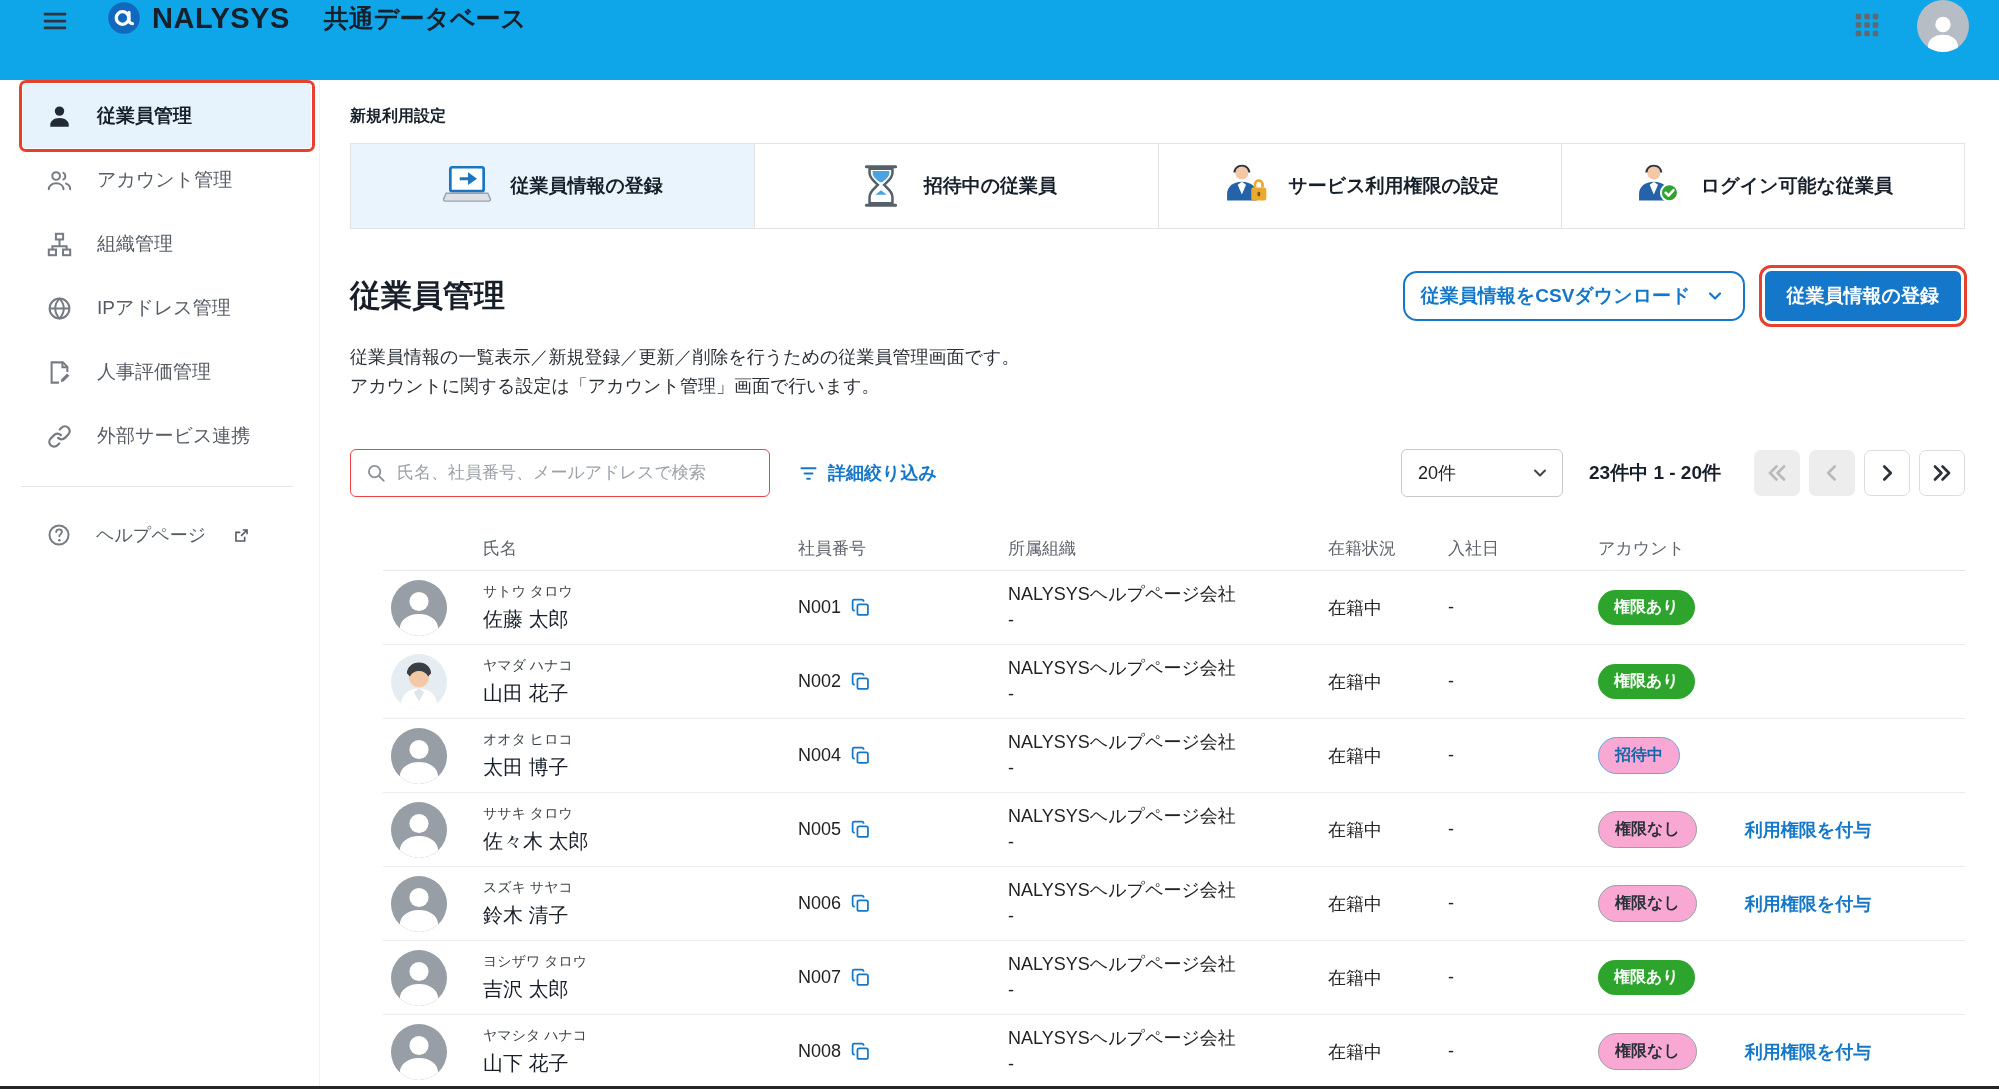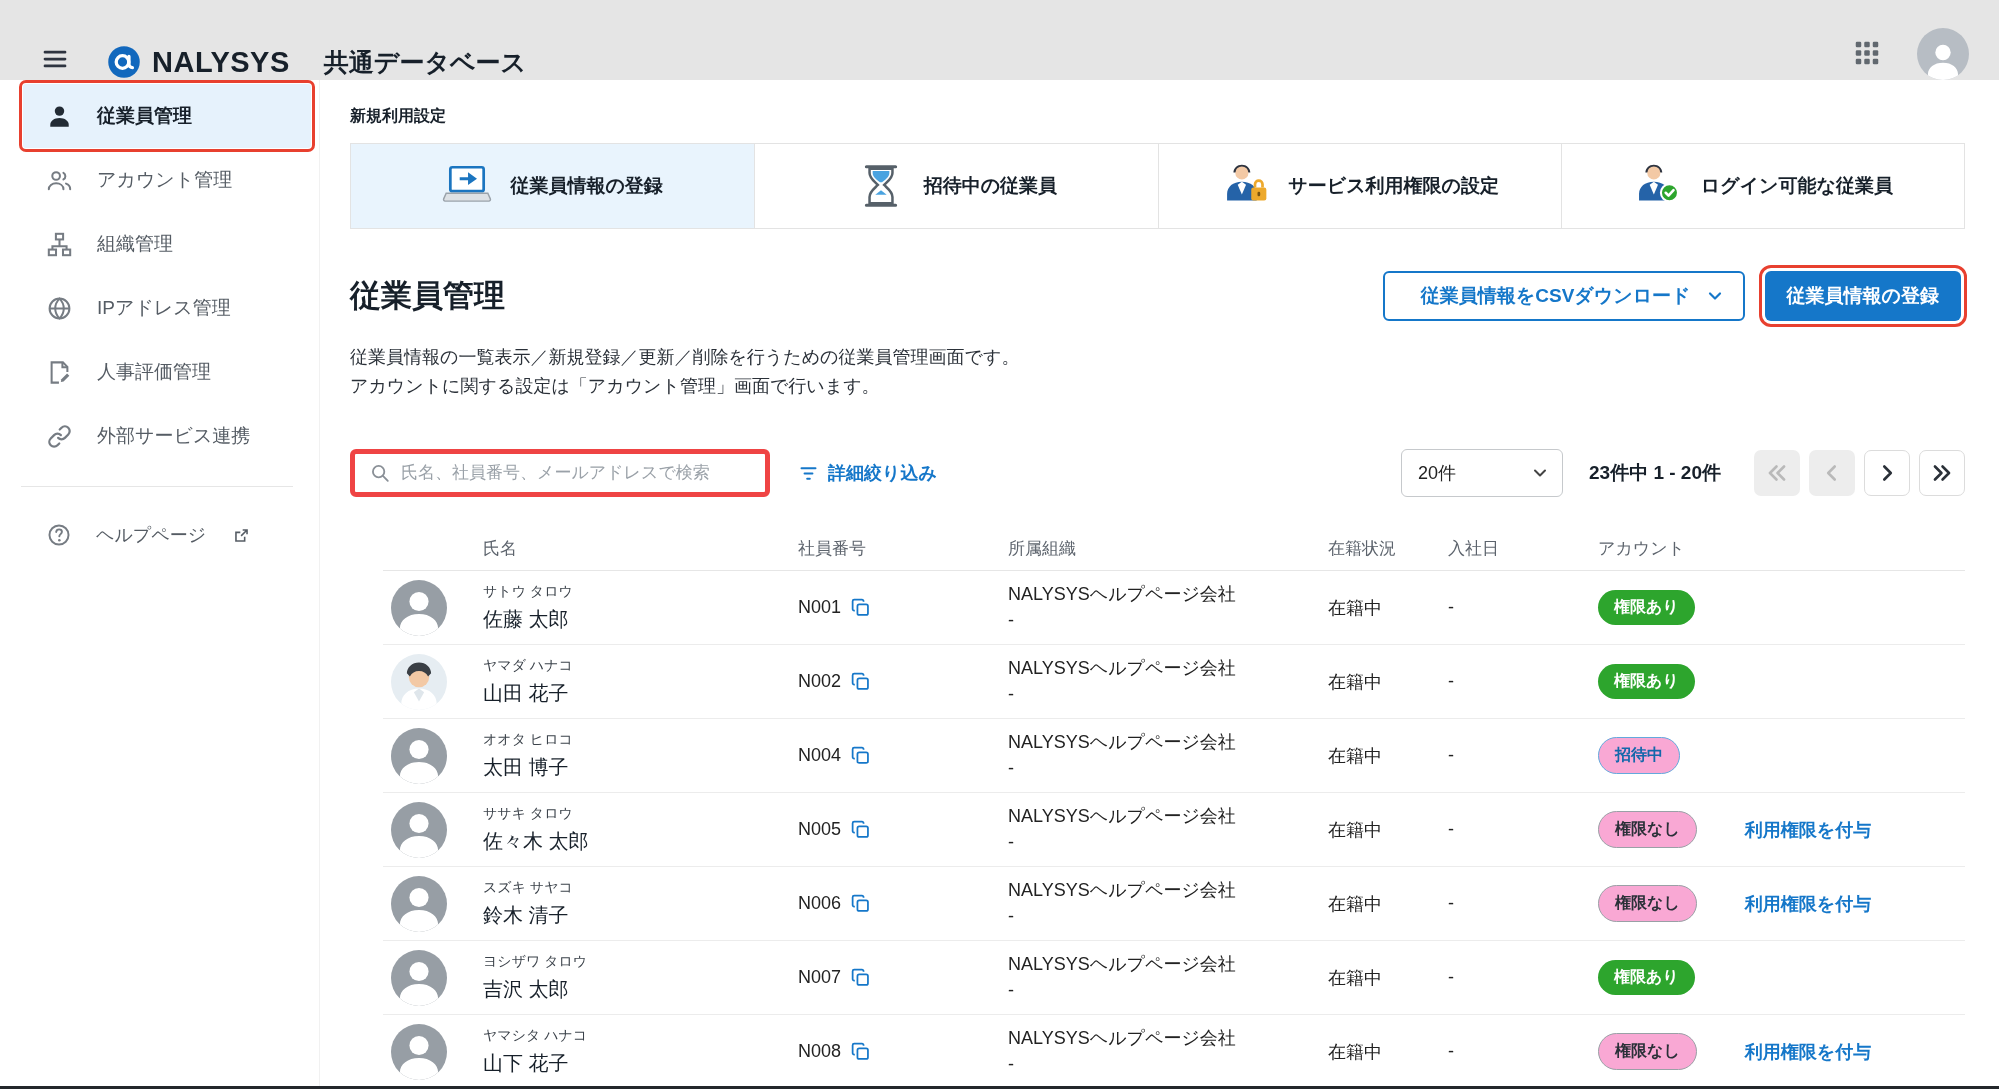--- a/index.html
+++ b/index.html
@@ -1,21 +1,21 @@
 <!DOCTYPE html>
 <html><head>
 <meta charset="utf-8">
 <style>
   * { margin:0; padding:0; box-sizing:border-box; }
   html,body { width:1999px; height:1089px; overflow:hidden; background:#fff;
     font-family:"Liberation Sans","DejaVu Sans",sans-serif; color:#1f2430; }
   .app { position:relative; width:1999px; height:1089px; display:flex; flex-direction:column; }
 
   
-  header { height:80px; flex:0 0 80px; display:flex; align-items:flex-end; padding:0 30px 0 34px; background:#e5e5e5; }
+  header { height:80px; flex:0 0 80px; display:flex; align-items:flex-start; padding:0 30px 0 34px; background:#0ea5e9; }
   .hamburger { background:none; border:none; width:42px; height:42px; cursor:pointer; display:flex; align-items:center; justify-content:center; }
   .hamburger svg { width:30px; height:30px; }
   .logo { display:flex; align-items:center; gap:10px; margin-left:30px; }
   .logo-mark { width:36px; height:36px; display:block; }
   .brand { font-size:29px; font-weight:800; letter-spacing:.5px; color:#17202a; }
   .brand-suffix { font-size:25px; font-weight:800; margin-left:24px; color:#17202a; }
   .header-right { margin-left:auto; display:flex; align-items:center; gap:30px; }
   .apps-grid-btn { background:none; border:none; width:40px; height:40px; cursor:pointer; }
   .apps-grid-btn svg { width:30px; height:30px; }
   .hdr-avatar { width:52px; height:52px; border-radius:50%; background:#b7bdc4; overflow:hidden; display:flex; align-items:flex-end; justify-content:center; cursor:pointer; }
@@ -48,32 +48,32 @@
     border-left:1px solid #e3e3e3; cursor:pointer; background:#fff; }
   .card:first-child { border-left:none; }
   .card.active { background:#E9F4FD; }
   .card-icon { width:50px; height:50px; flex:0 0 50px; }
   .card-icon svg { width:100%; height:100%; }
   .card-label { font-size:19px; font-weight:bold; color:#17202a; white-space:nowrap; }
 
   .page-head { margin-top:42px; display:flex; align-items:center; }
   .page-head h1 { font-size:31px; font-weight:800; color:#17202a; }
   .head-buttons { margin-left:auto; display:flex; align-items:center; gap:20px; }
-  .csv-btn { height:50px; padding:0 18px 0 36px; background:#fff; border:2px solid #1577C9; border-radius:6px;
+  .csv-btn { height:50px; padding:0 18px 0 16px; background:#fff; border:2px solid #1577C9; border-radius:14px;
     color:#1577C9; font-weight:bold; font-size:19px; display:flex; align-items:center; gap:14px; cursor:pointer;
     font-family:inherit; }
   .csv-btn .chev { width:20px; height:20px; color:#1577C9; }
   .csv-btn .chev svg { width:100%; height:100%; }
   .register-btn { height:50px; padding:0 22px; background:#1577C9; border:none; border-radius:6px; color:#fff;
     font-weight:bold; font-size:19px; cursor:pointer; outline:3px solid #E8402F; outline-offset:3px; font-family:inherit; margin-right:4px; }
 
   .desc { margin-top:22px; font-size:18px; line-height:1.62; color:#2a3038; }
 
   .toolbar { margin-top:48px; display:flex; align-items:center; }
-  .search-box { width:420px; height:48px; border:5px solid #ef4444; border-radius:6px; display:flex; align-items:center;
+  .search-box { width:420px; height:48px; border:1px solid #ef4444; border-radius:6px; display:flex; align-items:center;
     padding:0 14px; gap:10px; background:#fff; }
   .search-box .s-icon { width:22px; height:22px; flex:0 0 22px; }
   .search-box .s-icon svg { width:100%; height:100%; }
   .search-box input { border:none; outline:none; flex:1; font-size:17px; color:#333; background:transparent; font-family:inherit; }
   .search-box input::placeholder { color:#9aa1a8; }
   .filter-link { margin-left:28px; display:flex; align-items:center; gap:9px; color:#1577C9; font-weight:bold;
     font-size:18px; background:none; border:none; cursor:pointer; font-family:inherit; }
   .filter-link .f-icon { width:21px; height:21px; }
   .filter-link .f-icon svg { width:100%; height:100%; }
   .toolbar .spacer { flex:1; }

